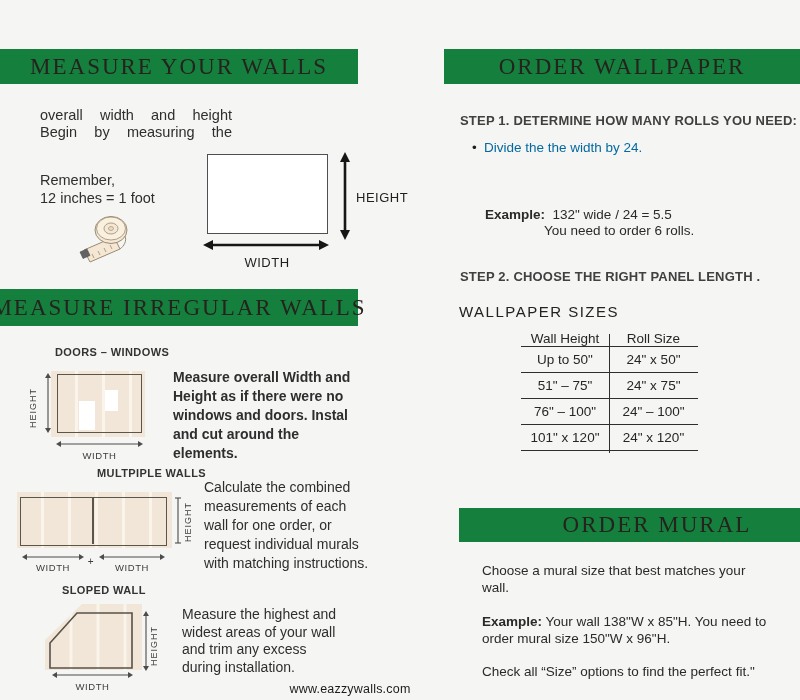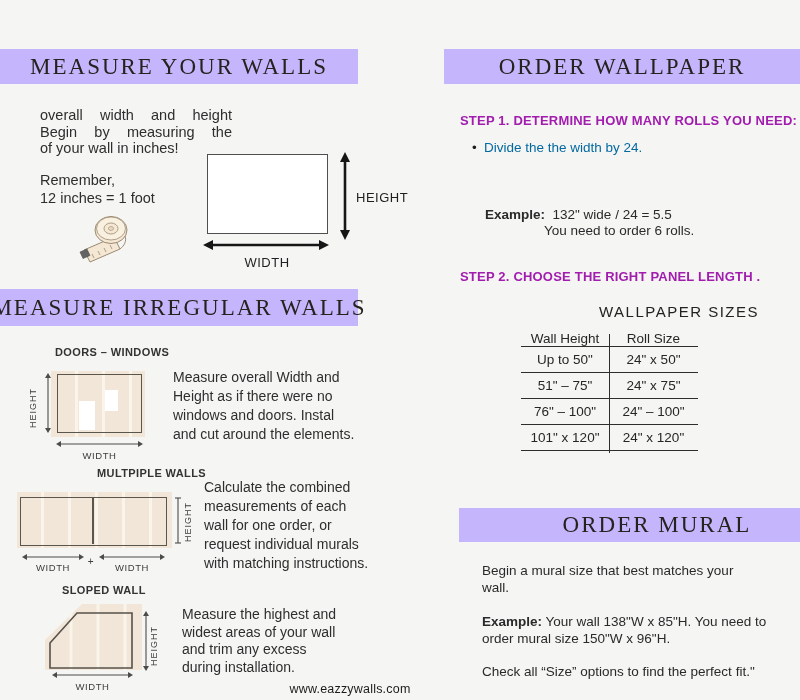--- a/index.html
+++ b/index.html
@@ -9,21 +9,21 @@
     font-family:"Liberation Sans",sans-serif;
     color:#2b2b2b;
     position:relative;
     overflow:hidden;
   }
   .abs{position:absolute;}
 
   
   .band{
     position:absolute;
-    background:#c4b5fd;
+    background:#15803d;
     display:flex;align-items:center;justify-content:center;
   }
   .band-title{
     font-family:"Liberation Serif",serif;
     font-weight:400;
     font-size:23px;
     letter-spacing:2px;
     color:#26221e;
     white-space:nowrap;
   }
@@ -33,21 +33,21 @@
   .stretch{text-align:justify;text-align-last:justify;}
   .diagram-txt{font-size:14px;line-height:19px;white-space:pre-line;color:#2e2e2e;}
   .mini-label{font-size:11px;font-weight:bold;letter-spacing:0.4px;color:#333;}
   .dim-label{font-size:9.5px;letter-spacing:0.6px;color:#3c3c3c;}
   .dim-label-v{
     font-size:9px;letter-spacing:1px;color:#3c3c3c;
     writing-mode:vertical-rl;transform:rotate(180deg);
     display:flex;align-items:center;
   }
   .big-dim-label{font-size:13px;letter-spacing:0.5px;color:#1f1f1f;}
-  .step-heading{font-size:13px;font-weight:bold;letter-spacing:0.2px;color:#a21caf;white-space:nowrap;}
+  .step-heading{font-size:13px;font-weight:bold;letter-spacing:0.2px;color:#404040;white-space:nowrap;}
   .rc-txt{font-size:13.5px;line-height:17px;color:#2a2a2a;}
   .preline{white-space:pre-line;}
 
   
   ul.bullets{list-style:none;margin:0;padding:0;}
   ul.bullets li{
     position:relative;
     padding-left:12px;
     font-size:13.5px;line-height:16.5px;
     text-align:justify;
@@ -83,21 +83,20 @@
 </head>
 <body>
 
 <div class="band" style="left:0;top:49px;width:358px;height:35px;">
   <div class="band-title">MEASURE YOUR WALLS</div>
 </div>
 
 <div class="abs body-txt" style="left:40px;top:107px;width:192px;">
   <div class="stretch">overall width and height</div>
   <div class="stretch">Begin by measuring the</div>
-  <div>of your wall in inches!</div>
 </div>
 
 <div class="abs body-txt" style="left:40px;top:172px;">Remember,</div>
 <div class="abs body-txt" style="left:40px;top:190px;">12 inches = 1 foot</div>
 
 <svg class="abs" style="left:74px;top:214px;" width="64" height="50" viewBox="0 0 64 50">
   <path d="M10 36 L40 23 L46 35 L16 48 Z" fill="#f4e7d3" stroke="#9b8a72" stroke-width="1"></path>
   <line x1="18" y1="40" x2="20" y2="44" stroke="#9b8a72" stroke-width="0.8"></line>
   <line x1="24" y1="37" x2="26" y2="41" stroke="#9b8a72" stroke-width="0.8"></line>
   <line x1="30" y1="34" x2="32" y2="38" stroke="#9b8a72" stroke-width="0.8"></line>
@@ -144,21 +143,21 @@
 </svg>
 <div class="abs dim-label-v" style="left:28px;top:378px;height:50px;">HEIGHT</div>
 
 <svg class="abs" style="left:56px;top:440px;" width="87" height="8" viewBox="0 0 87 8">
   <line x1="3" y1="4" x2="84" y2="4" stroke="#4c4c4c" stroke-width="1.1"></line>
   <polygon points="0,4 5,1 5,7" fill="#4c4c4c"></polygon>
   <polygon points="87,4 82,1 82,7" fill="#4c4c4c"></polygon>
 </svg>
 <div class="abs dim-label" style="left:56px;top:450px;width:87px;text-align:center;">WIDTH</div>
 
-<div class="abs diagram-txt" style="left:173px;top:368px;width:192px;">Measure overall Width and
+<div class="abs diagram-txt" style="left:173px;top:368px;width:192px;font-weight:bold;">Measure overall Width and
 Height as if there were no
 windows and doors. Instal
 and cut around the elements.</div>
 
 <div class="abs mini-label" style="left:57px;top:467px;margin-left:40px;">MULTPIPLE WALLS</div>
 
 <div class="abs stripe-panel" style="left:17px;top:492px;width:155px;height:56px;"></div>
 <div class="abs wall-outline" style="left:20px;top:497px;width:145px;height:47px;"></div>
 <div class="abs" style="left:92px;top:497px;width:1.6px;height:47px;background:#5b564c;"></div>
 
@@ -233,21 +232,21 @@
 
 <ul class="bullets abs" style="left:472px;top:140px;width:290px;">
   <li>Divide the the width by 24.</li>
 </ul>
 
 <div class="abs rc-txt" style="left:485px;top:206px;"><b>Example:</b>&nbsp; <span>132" wide / 24 = 5.5</span></div>
 <div class="abs rc-txt" style="left:544px;top:222px;">You need to order 6 rolls.</div>
 
 <div class="abs step-heading" style="left:460px;top:269px;">STEP 2. CHOOSE THE RIGHT PANEL LENGTH .</div>
 
-<div class="abs" style="left:459px;top:303px;width:300px;text-align:right;font-size:15px;letter-spacing:1.5px;color:#222;">WALLPAPER SIZES</div>
+<div class="abs" style="left:459px;top:303px;width:300px;text-align:left;font-size:15px;letter-spacing:1.5px;color:#222;">WALLPAPER SIZES</div>
 
 <div class="sizes-table">
   <div class="t-grid">
     <div class="t-cell t-head">Wall Height</div>
     <div class="t-cell t-head">Roll Size</div>
     <div class="t-cell t-row">Up to 50"</div>
     <div class="t-cell t-row">24" x 50"</div>
     <div class="t-cell t-row">51" – 75"</div>
     <div class="t-cell t-row">24" x  75"</div>
     <div class="t-cell t-row">76" – 100"</div>
@@ -255,19 +254,19 @@
     <div class="t-cell t-row">101" x 120"</div>
     <div class="t-cell t-row">24" x 120"</div>
   </div>
   <div class="t-vline"></div>
 </div>
 
 <div class="band" style="left:459px;top:508px;width:396px;height:34px;">
   <div class="band-title">ORDER MURAL</div>
 </div>
 
-<div class="abs rc-txt preline" style="left:482px;top:562px;width:300px;">Begin a mural size that best matches your
+<div class="abs rc-txt preline" style="left:482px;top:562px;width:300px;">Choose a mural size that best matches your
 wall.</div>
 <div class="abs rc-txt" style="left:482px;top:613px;width:300px;"><b>Example:</b><span class="preline"> Your wall 138"W x 85"H. You need to
 order mural size 150"W x 96"H.</span></div>
 <div class="abs rc-txt" style="left:482px;top:663px;width:310px;">Check all “Size” options to find the perfect fit."</div>
 
 <div class="abs footer-txt" style="left:0;top:682px;width:700px;text-align:center;">www.eazzywalls.com</div>
 
 </body></html>

